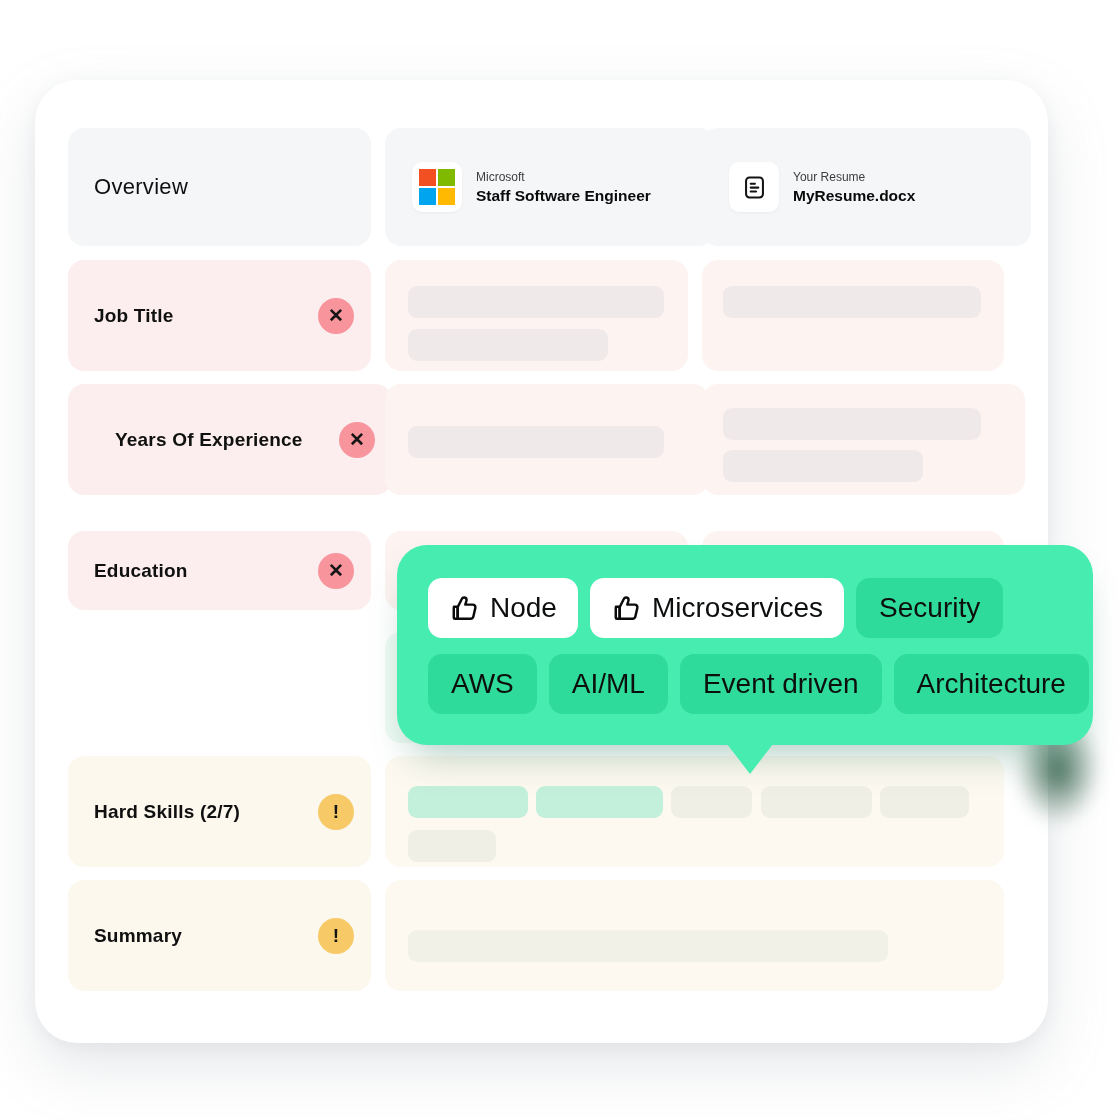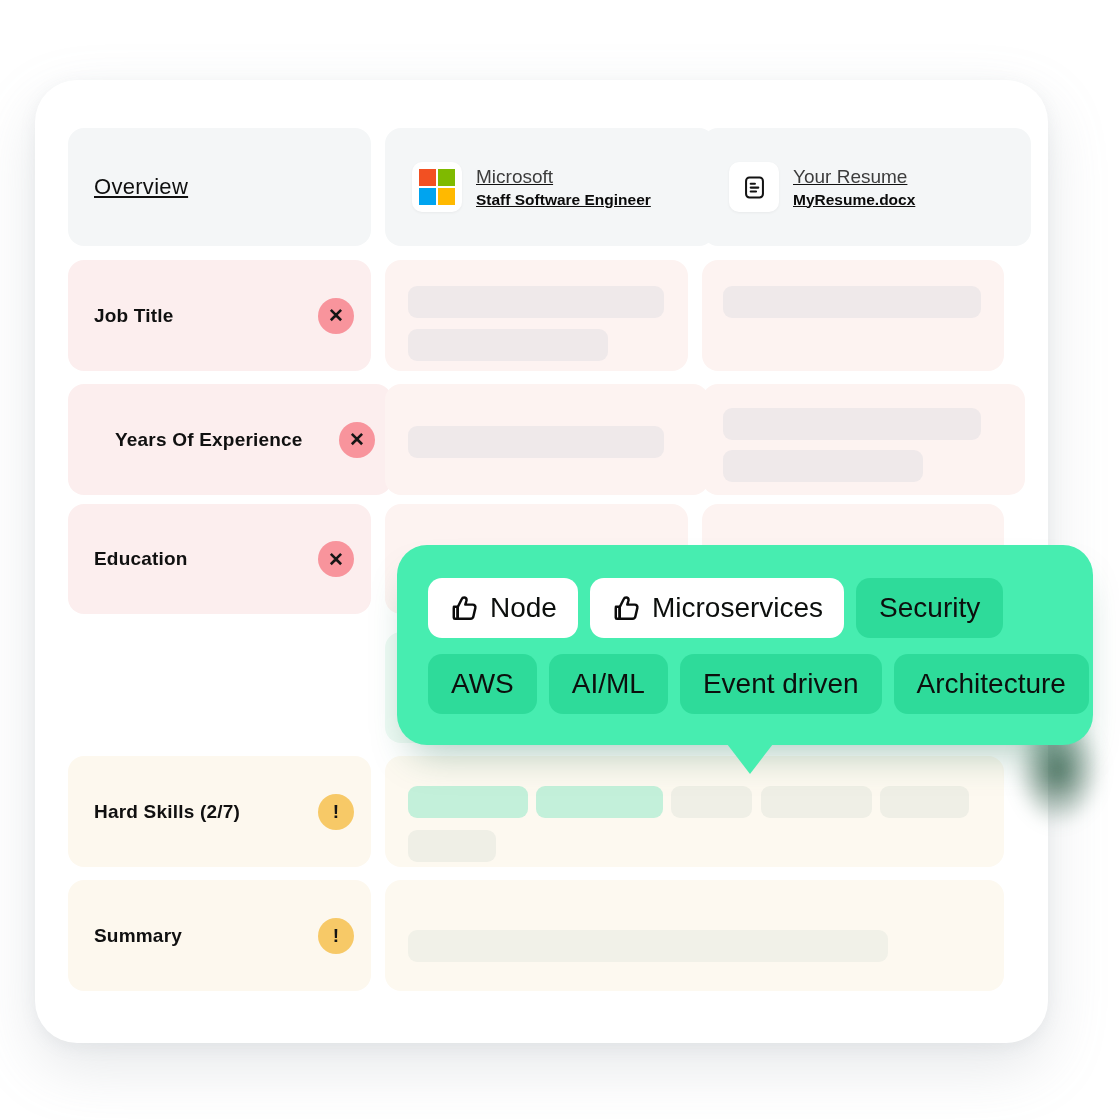--- a/index.html
+++ b/index.html
@@ -10,26 +10,26 @@
   .cell{position:absolute;border-radius:16px;display:flex;align-items:center;z-index:1;}
   
   .c1{left:68px;width:303px;}
   .c2{left:385px;width:303px;}
   .c3{left:702px;width:302px;}
   .cmerged{left:385px;width:619px;}
   
   .rh{top:128px;height:118px;}
   .r1{top:260px;height:111px;}
   .r2{top:384px;height:111px;padding-left:21px;}
-  .r3{top:504px;height:110px;align-items:center;}
+  .r3{top:531px;height:79px;align-items:center;}
   .r4{top:632px;height:111px;}
   .r5{top:756px;height:111px;}
   .r6{top:880px;height:111px;}
   
-  .tone-head{background:#f4f6f7;text-decoration:underline;}
+  .tone-head{background:#f4f6f7;}
   .tone-pinkL{background:#fceeee;}
   .tone-pinkM{background:#fdf3f1;}
   .tone-mintL{background:#e9f9f2;}
   .tone-mintM{background:#eefaf4;}
   .tone-cream{background:#fdf8ee;}
   .tone-creamM{background:#fdf9f0;}
 
   .overview-title{font-size:22px;font-weight:500;letter-spacing:.3px;padding-left:26px;}
   .rlabel{font-size:19px;font-weight:700;padding-left:26px;letter-spacing:.2px;}
   .badge{position:absolute;right:17px;top:50%;transform:translateY(-50%);width:36px;height:36px;border-radius:50%;
@@ -37,21 +37,21 @@
   .badge-miss{background:#f8949c;font-size:19px;}
   .badge-match{background:#52e8ad;font-size:20px;}
   .badge-warn{background:#f7c967;font-size:19px;}
 
   .head-cell{gap:14px;padding-left:27px;}
   .iconbox{width:50px;height:50px;background:#ffffff;border-radius:10px;box-shadow:0 1px 3px rgba(0,0,0,.05);
            display:flex;align-items:center;justify-content:center;flex:0 0 auto;}
   .ms-logo{display:grid;grid-template-columns:17px 17px;grid-template-rows:17px 17px;gap:2px;}
   .ms-logo span{display:block;}
   .headtext{display:flex;flex-direction:column;gap:3px;}
-  .headtext .small{font-size:19px;color:#3d3d3d;}
+  .headtext .small{font-size:12px;color:#3d3d3d;}
   .headtext .big{font-size:15.5px;font-weight:700;color:#0a0a0a;}
 
   .skel-bar{position:absolute;height:32px;border-radius:9px;}
   .tone-bar-pink{background:#efe9ea;}
   .tone-bar-cream{background:#efefe6;}
   .tone-bar-cream2{background:#f1f1e8;}
   .tone-bar-mint{background:#c3f0da;}
 
   .blob{position:absolute;left:1000px;top:545px;width:120px;height:295px;z-index:2;filter:blur(8px);
         background:

